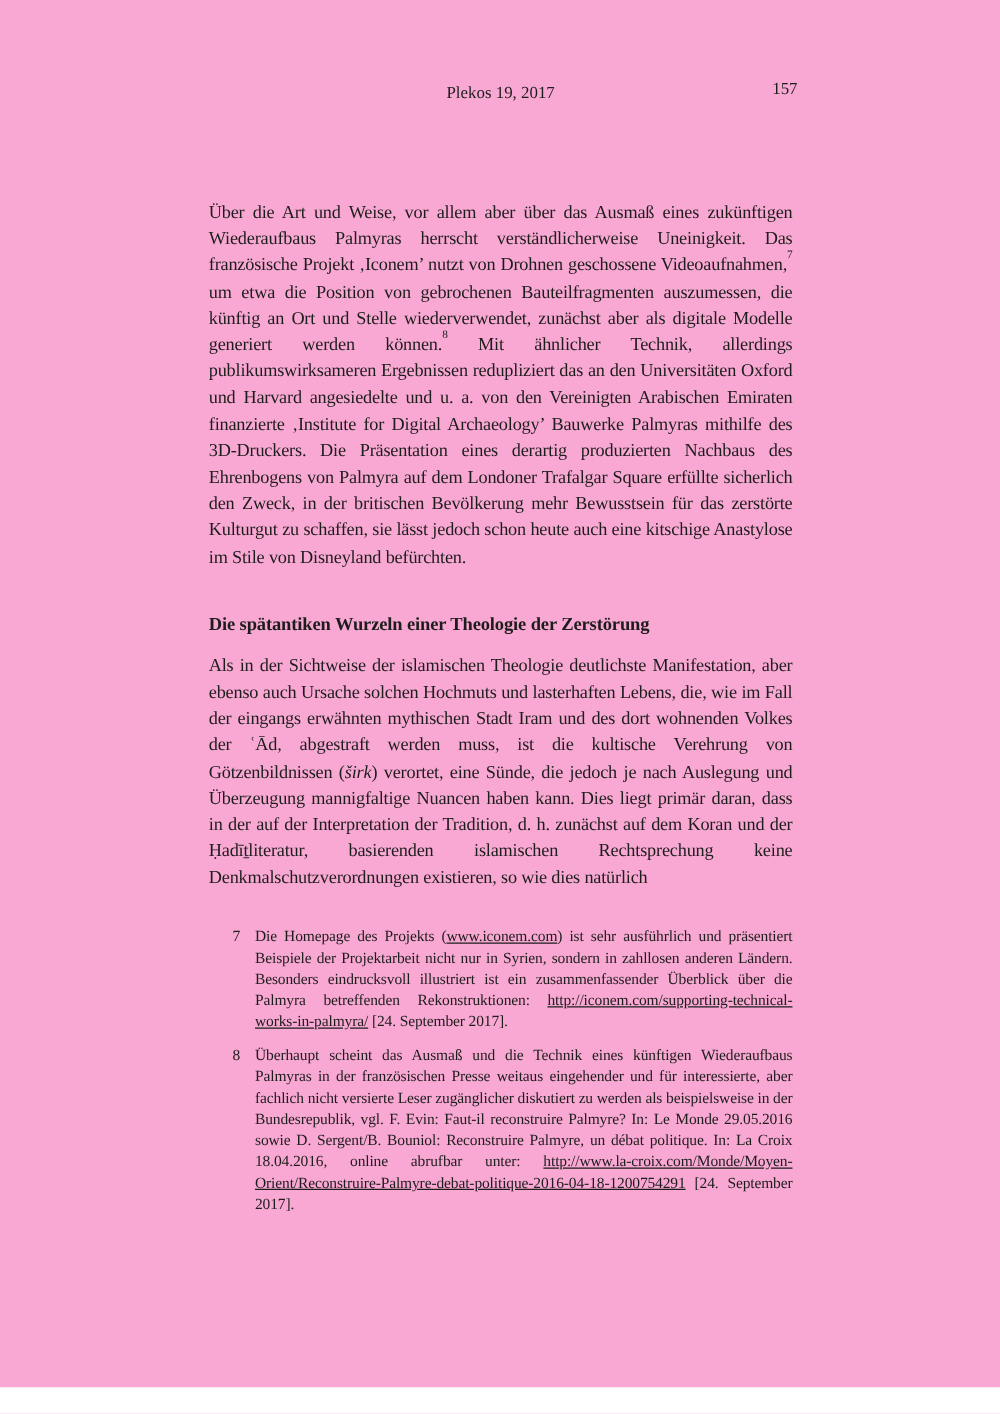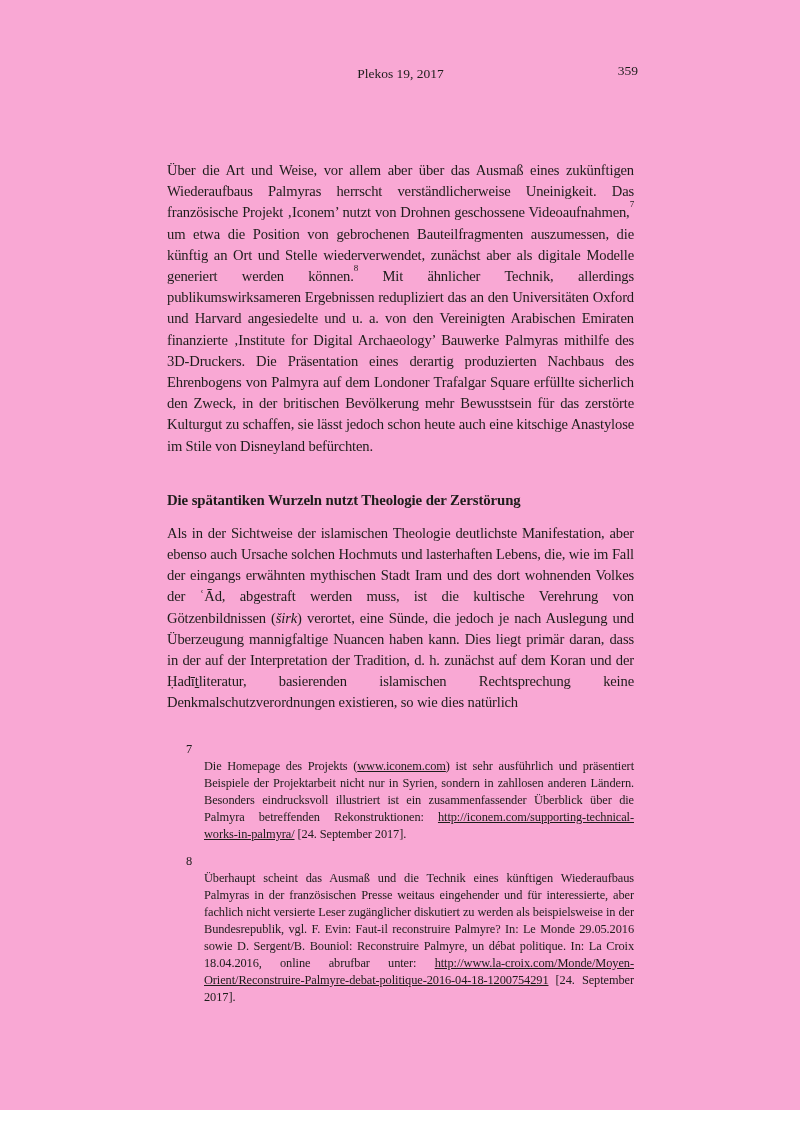--- a/index.html
+++ b/index.html
@@ -73,47 +73,46 @@
     hyphens: auto;
   }
   .fn-num {
     flex: 0 0 18px;
     margin-left: 19px;
   }
   .fn-body {
     flex: 1;
     overflow-wrap: break-word;
     word-break: break-word;
-    margin-top: 17px;
   }
   .link {
     color: inherit;
     text-decoration: underline;
     cursor: pointer;
   }
   .italic {
     font-style: italic;
   }
 </style>
 </head>
 <body>
 
 <div class="page">
   <div class="column">
 
     <div class="running-head">
       <span>Plekos 19, 2017</span>
-      <span class="page-num">359</span>
+      <span class="page-num">157</span>
     </div>
 
     <div class="body-text">
 
       <p class="para"><span>Über die Art und Weise, vor allem aber über das Ausmaß eines zukünftigen Wiederaufbaus Palmyras herrscht verständlicherweise Uneinigkeit. Das französische Projekt ‚Iconem’ nutzt von Drohnen geschossene Videoaufnahmen,</span><sup class="fnref">7</sup><span> um etwa die Position von gebrochenen Bauteilfragmenten auszumessen, die künftig an Ort und Stelle wiederverwendet, zunächst aber als digitale Modelle generiert werden können.</span><sup class="fnref">8</sup><span> Mit ähnlicher Technik, allerdings publikumswirksameren Ergebnissen redupliziert das an den Universitäten Oxford und Harvard angesiedelte und u. a. von den Vereinigten Arabischen Emiraten finanzierte ‚Institute for Digital Archaeology’ Bauwerke Palmyras mithilfe des 3D-Druckers. Die Präsentation eines derartig produzierten Nachbaus des Ehrenbogens von Palmyra auf dem Londoner Trafalgar Square erfüllte sicherlich den Zweck, in der britischen Bevölkerung mehr Bewusstsein für das zerstörte Kulturgut zu schaffen, sie lässt jedoch schon heute auch eine kitschige Anastylose im Stile von Disneyland befürchten.</span></p>
 
-      <h2 class="section-heading">Die spätantiken Wurzeln nutzt Theologie der Zerstörung</h2>
+      <h2 class="section-heading">Die spätantiken Wurzeln einer Theologie der Zerstörung</h2>
 
       <p class="para"><span>Als in der Sichtweise der islamischen Theologie deutlichste Manifestation, aber ebenso auch Ursache solchen Hochmuts und lasterhaften Lebens, die, wie im Fall der eingangs erwähnten mythischen Stadt Iram und des dort wohnenden Volkes der ʿĀd, abgestraft werden muss, ist die kultische Verehrung von Götzenbildnissen (</span><span class="italic">širk</span><span>) verortet, eine Sünde, die jedoch je nach Auslegung und Überzeugung mannigfaltige Nuancen haben kann. Dies liegt primär daran, dass in der auf der Interpretation der Tradition, d. h. zunächst auf dem Koran und der Ḥadīṯliteratur, basierenden islamischen Rechtsprechung keine Denkmalschutzverordnungen existieren, so wie dies natürlich</span></p>
 
     </div>
 
     <div class="footnotes">
 
       <div class="footnote">
         <span class="fn-num">7</span>
         <span class="fn-body"><span>Die Homepage des Projekts (</span><a class="link">www.iconem.com</a><span>) ist sehr ausführlich und präsentiert Beispiele der Projektarbeit nicht nur in Syrien, sondern in zahllosen anderen Ländern. Besonders eindrucksvoll illustriert ist ein zusammenfassender Überblick über die Palmyra betreffenden Rekonstruktionen: </span><a class="link">http://iconem.com/supporting-technical-works-in-palmyra/</a><span> [24. September 2017].</span></span>

